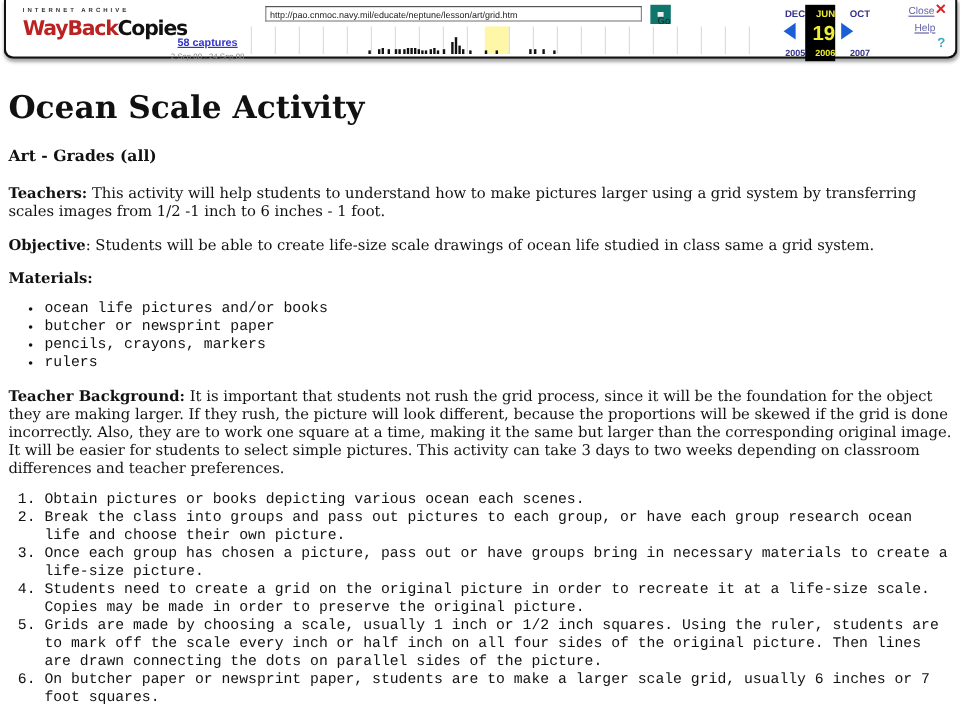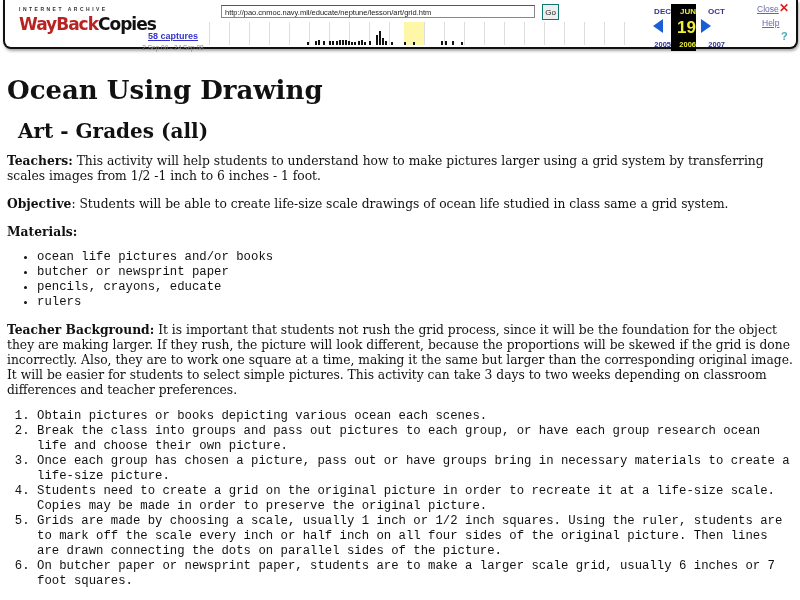--- a/index.html
+++ b/index.html
@@ -21,21 +21,21 @@
   .wb-logo .wm span.m { color: #111; }
   .captures { position: absolute; left: 128px; top: 25px; width: 80px; text-align: center; }
   .captures a { font-size: 9px; color: #33c; text-decoration: underline; font-weight: bold; }
   .captures .range { font-size: 6.5px; color: #888; margin-top: 1px; white-space: nowrap; }
   .url-input {
     position: absolute; left: 216px; top: 5px; width: 314px; height: 13px; border: 1px solid #888;
     border-top-color: #555; font-size: 7.5px; padding: 0 3px; line-height: 13px; box-sizing: border-box;
     font-family: "Liberation Sans", sans-serif; color: #222; background:#fff;
   }
   .go-btn {
-    position: absolute; left: 537px; top: 4px; width: 17px; height: 16px; border: 1px solid #0f766e;
+    position: absolute; left: 537px; top: 4px; width: 17px; height: 16px; border: 6px solid #0f766e;
     background: #eee; font-size: 8px; text-align: center; line-height: 15px; color: #222; box-sizing: border-box;
   }
   .sparkline { position: absolute; left: 204px; top: 22px; width: 424px; height: 23px; }
   .sparkline .col { position: absolute; top: 0; height: 23px; width: 1px; background: #ddd; }
   .sparkline .hl { position: absolute; left: 195px; top: 0; width: 20px; height: 23px; background: #fff7a8; }
   .sparkline .bar { position: absolute; bottom: 0; width: 1.5px; background: #111; }
 
   .cal { position: absolute; top: 4px; text-align: right; font-weight: bold; }
   .cal .mon { font-size: 8px; color: #338; margin-top: 3px; height: 10px; }
   .cal .yr { font-size: 7.5px; color: #338; position: absolute; top: 36px; left: 0; right: 0; }
@@ -49,21 +49,21 @@
   .arrow-r { position: absolute; left: 6px; top: 15px; width: 0; height: 0;
     border-top: 7px solid transparent; border-bottom: 7px solid transparent; border-left: 10px solid #1a5fd6; }
   .close-link { position: absolute; left: 752px; top: 4px; font-size: 8.5px; color: #66a; text-decoration: underline; }
   .close-x { position: absolute; left: 774px; top: 1px; font-size: 12px; color: #d22; font-weight: bold; }
   .help-link { position: absolute; left: 757px; top: 18px; font-size: 8.5px; color: #66a; text-decoration: underline; }
   .help-q { position: absolute; left: 776px; top: 30px; font-size: 11px; color: #4ab; font-weight: bold; }
 
   
   .content { position: absolute; left: 7px; top: 60px; width: 786px; font-size: 12.3px; line-height: 15px; }
   h1 { font-size: 26px; margin: 15px 0 0 0; line-height: 30px; font-weight: bold; }
-  h2 { font-size: 20px; margin: 16px 0 0 11px; line-height: 20px; font-weight: bold; }
+  h2 { font-size: 13px; margin: 16px 0 0 0; line-height: 20px; font-weight: bold; }
   p { margin: 12px 0 0 0; }
   h4 { font-size: 12.3px; margin: 12px 0 0 0; font-weight: bold; }
   ul { margin: 11px 0 0 0; padding-left: 30px; }
   ol { margin: 11px 0 0 0; padding-left: 30px; }
   li { margin: 0; font-family: Liberation Mono, monospace; }
   b { font-weight: bold; }
 </style>
 </head>
 <body>
 
@@ -148,32 +148,32 @@
     <div class="yr">2007</div>
   </div>
 
   <a class="close-link">Close</a>
   <span class="close-x">✕</span>
   <a class="help-link">Help</a>
   <span class="help-q">?</span>
 </div>
 
 <div class="content">
-  <h1>Ocean Using Drawing</h1>
+  <h1>Ocean Scale Activity</h1>
   <h2>Art - Grades (all)</h2>
 
   <p><b>Teachers:</b><span> This activity will help students to understand how to make pictures larger using a grid system by transferring scales images from 1/2 -1 inch to 6 inches - 1 foot.</span></p>
 
   <p><b>Objective</b><span>: Students will be able to create life-size scale drawings of ocean life studied in class same a grid system.</span></p>
 
   <h4>Materials:</h4>
   <ul>
     <li>ocean life pictures and/or books</li>
     <li>butcher or newsprint paper</li>
-    <li>pencils, crayons, educate</li>
+    <li>pencils, crayons, markers</li>
     <li>rulers</li>
   </ul>
 
   <p><b>Teacher Background:</b><span> It is important that students not rush the grid process, since it will be the foundation for the object they are making larger. If they rush, the picture will look different, because the proportions will be skewed if the grid is done incorrectly. Also, they are to work one square at a time, making it the same but larger than the corresponding original image. It will be easier for students to select simple pictures. This activity can take 3 days to two weeks depending on classroom differences and teacher preferences.</span></p>
 
   <ol>
     <li>Obtain pictures or books depicting various ocean each scenes.</li>
     <li>Break the class into groups and pass out pictures to each group, or have each group research ocean life and choose their own picture.</li>
     <li>Once each group has chosen a picture, pass out or have groups bring in necessary materials to create a life-size picture.</li>
     <li>Students need to create a grid on the original picture in order to recreate it at a life-size scale. Copies may be made in order to preserve the original picture.</li>

